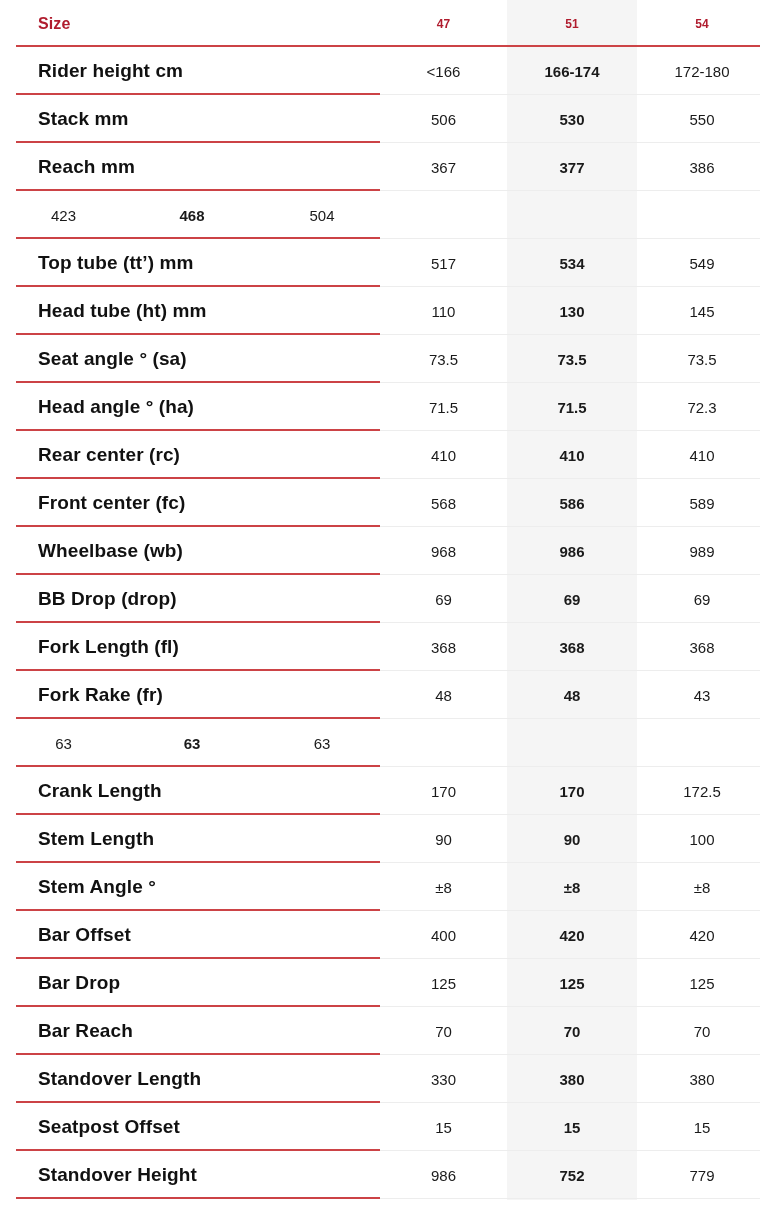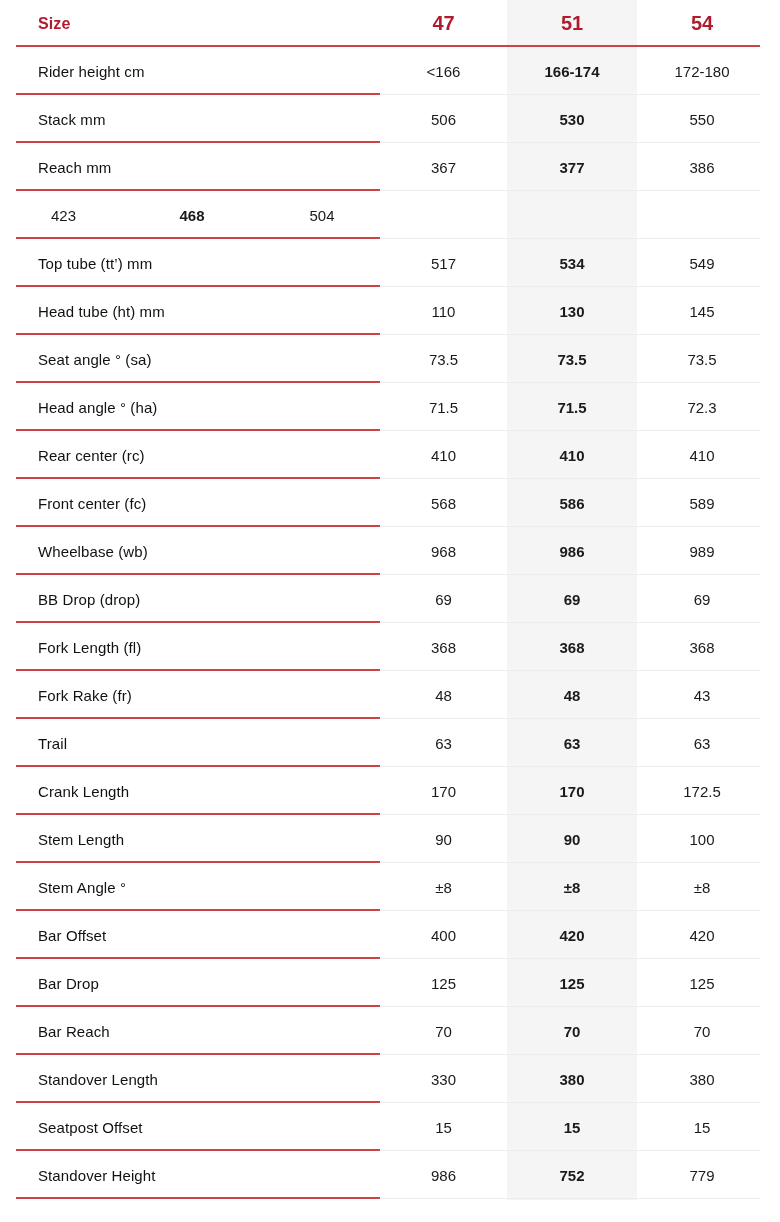--- a/index.html
+++ b/index.html
@@ -51,22 +51,22 @@
   .row.header-row {
     height: 47px;
   }
 
   
   .cell-label {
     flex: 0 0 380px;
     width: 380px;
     padding-left: 38px;
     box-sizing: border-box;
-    font-size: 15px;
-    font-weight: normal;
+    font-size: 19px;
+    font-weight: bold;
     color: #111111;
     letter-spacing: 0.1px;
     font-stretch: condensed;
     white-space: nowrap;
   }
 
   .cell-value {
     flex: 0 0 127px;
     width: 127px;
     text-align: center;
@@ -81,21 +81,21 @@
   .cell-value.v3 { flex-basis: 130px; width: 130px; }
 
   
   .header-row .cell-label {
     color: #b01c2e;
     font-size: 16px;
     font-weight: bold;
   }
   .header-row .cell-value {
     color: #b01c2e;
-    font-size: 20px;
+    font-size: 12px;
     font-weight: bold;
   }
 
   
   .rule-grey {
     position: absolute;
     left: 16px;
     right: 20px;
     bottom: 0;
     height: 1px;
@@ -238,21 +238,20 @@
         </div>
         <div class="row">
           <div class="cell-label">Fork Rake (fr)</div>
           <div class="cell-value v1">48</div>
           <div class="cell-value v2">48</div>
           <div class="cell-value v3">43</div>
           <div class="rule-grey"></div>
           <div class="rule-red"></div>
         </div>
         <div class="row">
-          <div class="cell-label">Trail</div>
           <div class="cell-value v1">63</div>
           <div class="cell-value v2">63</div>
           <div class="cell-value v3">63</div>
           <div class="rule-grey"></div>
           <div class="rule-red"></div>
         </div>
         <div class="row">
           <div class="cell-label">Crank Length</div>
           <div class="cell-value v1">170</div>
           <div class="cell-value v2">170</div>

